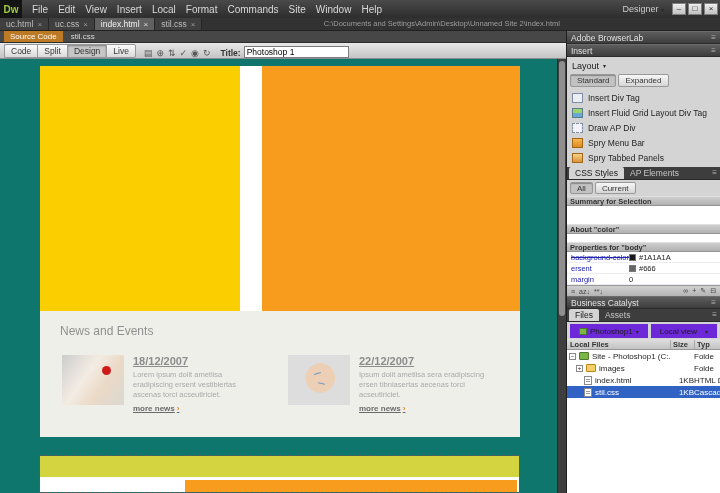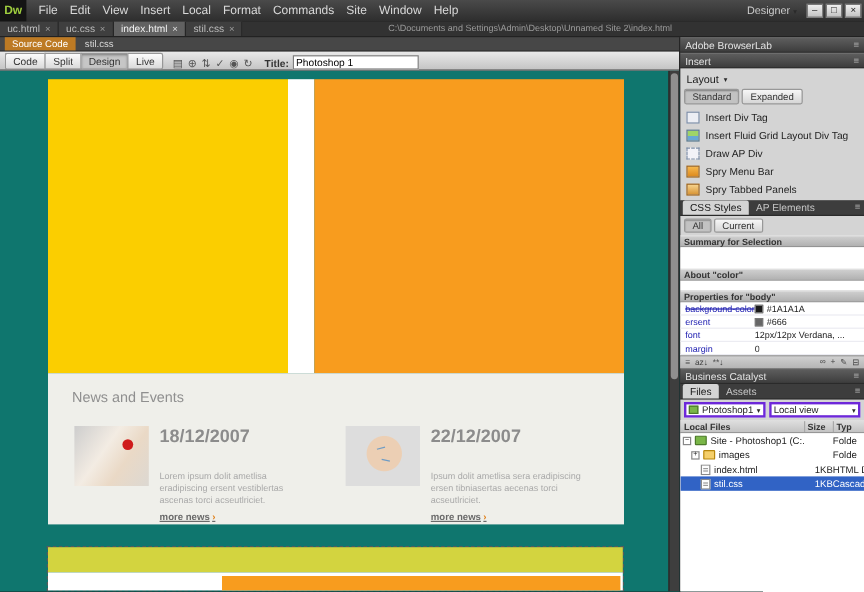--- a/index.html
+++ b/index.html
@@ -57,21 +57,21 @@
   .news-items { position:absolute; left:22px; top:44px; right:6px; display:flex; }
   .news-item { display:flex; width:236px; }
   .photo { width:62px; height:50px; position:relative; flex:none; }
   .photo1 { background:linear-gradient(125deg,#cdcdcd 0%,#f3ece3 40%,#ead9c6 65%,#dcd8d2 100%); }
   .flower { position:absolute; right:13px; top:11px; width:9px; height:9px; border-radius:50%; background:#cf1a1a; }
   .photo2 { background:radial-gradient(circle at 52% 46%, #eccfb4 0 34%, #dddddd 36%); }
   .mark { position:absolute; width:7px; height:1px; background:#6f9cc4; }
   .mark1 { left:26px; top:18px; transform:rotate(-15deg); }
   .mark2 { left:30px; top:28px; transform:rotate(12deg); }
   .news-text { margin-left:9px; width:150px; }
-  .news-date { font-size:15px; font-weight:bold; color:#8c8c8c; margin-bottom:20px; }
+  .news-date { font-size:11px; font-weight:bold; color:#8c8c8c; margin-bottom:3px;text-decoration:underline; }
   .news-body { font-size:7.5px; color:#a9a9a9; line-height:1.32; width:128px; }
   .news-link { font-size:8px; font-weight:bold; color:#6a6a6a; margin-top:4px; text-decoration:underline; }
   .link-arrow { color:#e0821e; margin-left:2px; text-decoration:none; }
   .footer { position:absolute; left:39px; top:396px; width:481px; height:38px; border:1px dashed #5a5a5a; }
   .footer-green { height:21px; background:#D3D43F; }
   .footer-white { height:15px; background:#ffffff; position:relative; }
   .footer-orange { position:absolute; left:145px; top:3px; width:332px; height:12px; background:#F89C1E; }
   .dv-scrollbar { position:absolute; right:0; top:0; bottom:0; width:9px; background:#3e3e3e; border-left:1px solid #262626; }
   .dv-thumb { position:absolute; left:1px; top:2px; width:6px; height:255px; background:#8f8f8f; border-radius:3px; }
 
@@ -108,21 +108,21 @@
   .prop-name.disabled { text-decoration:line-through; }
   .swatch { width:7px; height:7px; border:1px solid #777; margin-right:3px; flex:none; }
   .sw-dark { background:#1A1A1A; } .sw-gray { background:#666666; }
   .prop-value { color:#222; white-space:nowrap; overflow:hidden; }
   .css-footer { height:11px; background:linear-gradient(#d0d0d0,#b4b4b4); border-top:1px solid #989898; display:flex; align-items:center; font-size:7px; color:#444; padding:0 4px; gap:4px; }
   .cf-right { margin-left:auto; display:flex; gap:4px; }
 
   .files-panel { flex:1; display:flex; flex-direction:column; min-height:0; }
   .files-body { background:#d4d4d4; flex:1; display:flex; flex-direction:column; min-height:0; }
   .selects-row { display:flex; gap:3px; padding:2px 3px; height:17px; }
-  .select { height:13px; background:#fff; border:2px solid #6d28d9; font-size:8px; color:#1e1e1e; display:flex; align-items:center; gap:3px; padding:0 2px; }
+  .select { height:13px; background:#fff; border:7px solid #6d28d9; font-size:8px; color:#1e1e1e; display:flex; align-items:center; gap:3px; padding:0 2px; }
   .select .dd-arrow { margin-left:auto; }
   .sel-site { width:78px; } .sel-view { width:88px;text-align:right; }
   .site-mini { width:8px; height:7px; background:#7ab648; border:1px solid #4c7a2a; flex:none; }
   .files-header { height:11px; display:flex; align-items:center; font-size:7.5px; font-weight:bold; color:#333; background:linear-gradient(#e0e0e0,#c3c3c3); border-bottom:1px solid #979797; }
   .fh-name { flex:1; padding-left:3px; } 
   .fh-size { width:24px; border-left:1px solid #a8a8a8; padding-left:2px; }
   .fh-type { width:26px; border-left:1px solid #a8a8a8; padding-left:2px; }
   .files-tree { background:#fff; flex:1; font-size:8px; color:#1e1e1e; overflow:hidden; }
   .file-row { display:flex; align-items:center; height:12px; white-space:nowrap; }
   .file-row.selected { background:#3163c5; color:#fff; }
@@ -328,24 +328,20 @@
             <span class="prop-name disabled">background-color</span>
             <span class="swatch sw-dark"></span>
             <span class="prop-value">#1A1A1A</span>
           </div>
           <div class="prop-row">
             <span class="prop-name">ersent</span>
             <span class="swatch sw-gray"></span>
             <span class="prop-value">#666</span>
           </div>
           <div class="prop-row">
-            <span class="prop-name">font</span>
-            <span class="prop-value">12px/12px Verdana, ...</span>
-          </div>
-          <div class="prop-row">
             <span class="prop-name">margin</span>
             <span class="prop-value">0</span>
           </div>
         </div>
         <div class="css-footer">
           <span>≡</span>
           <span>az↓</span>
           <span>**↓</span>
           <span class="cf-right">
             <span>∞</span>

